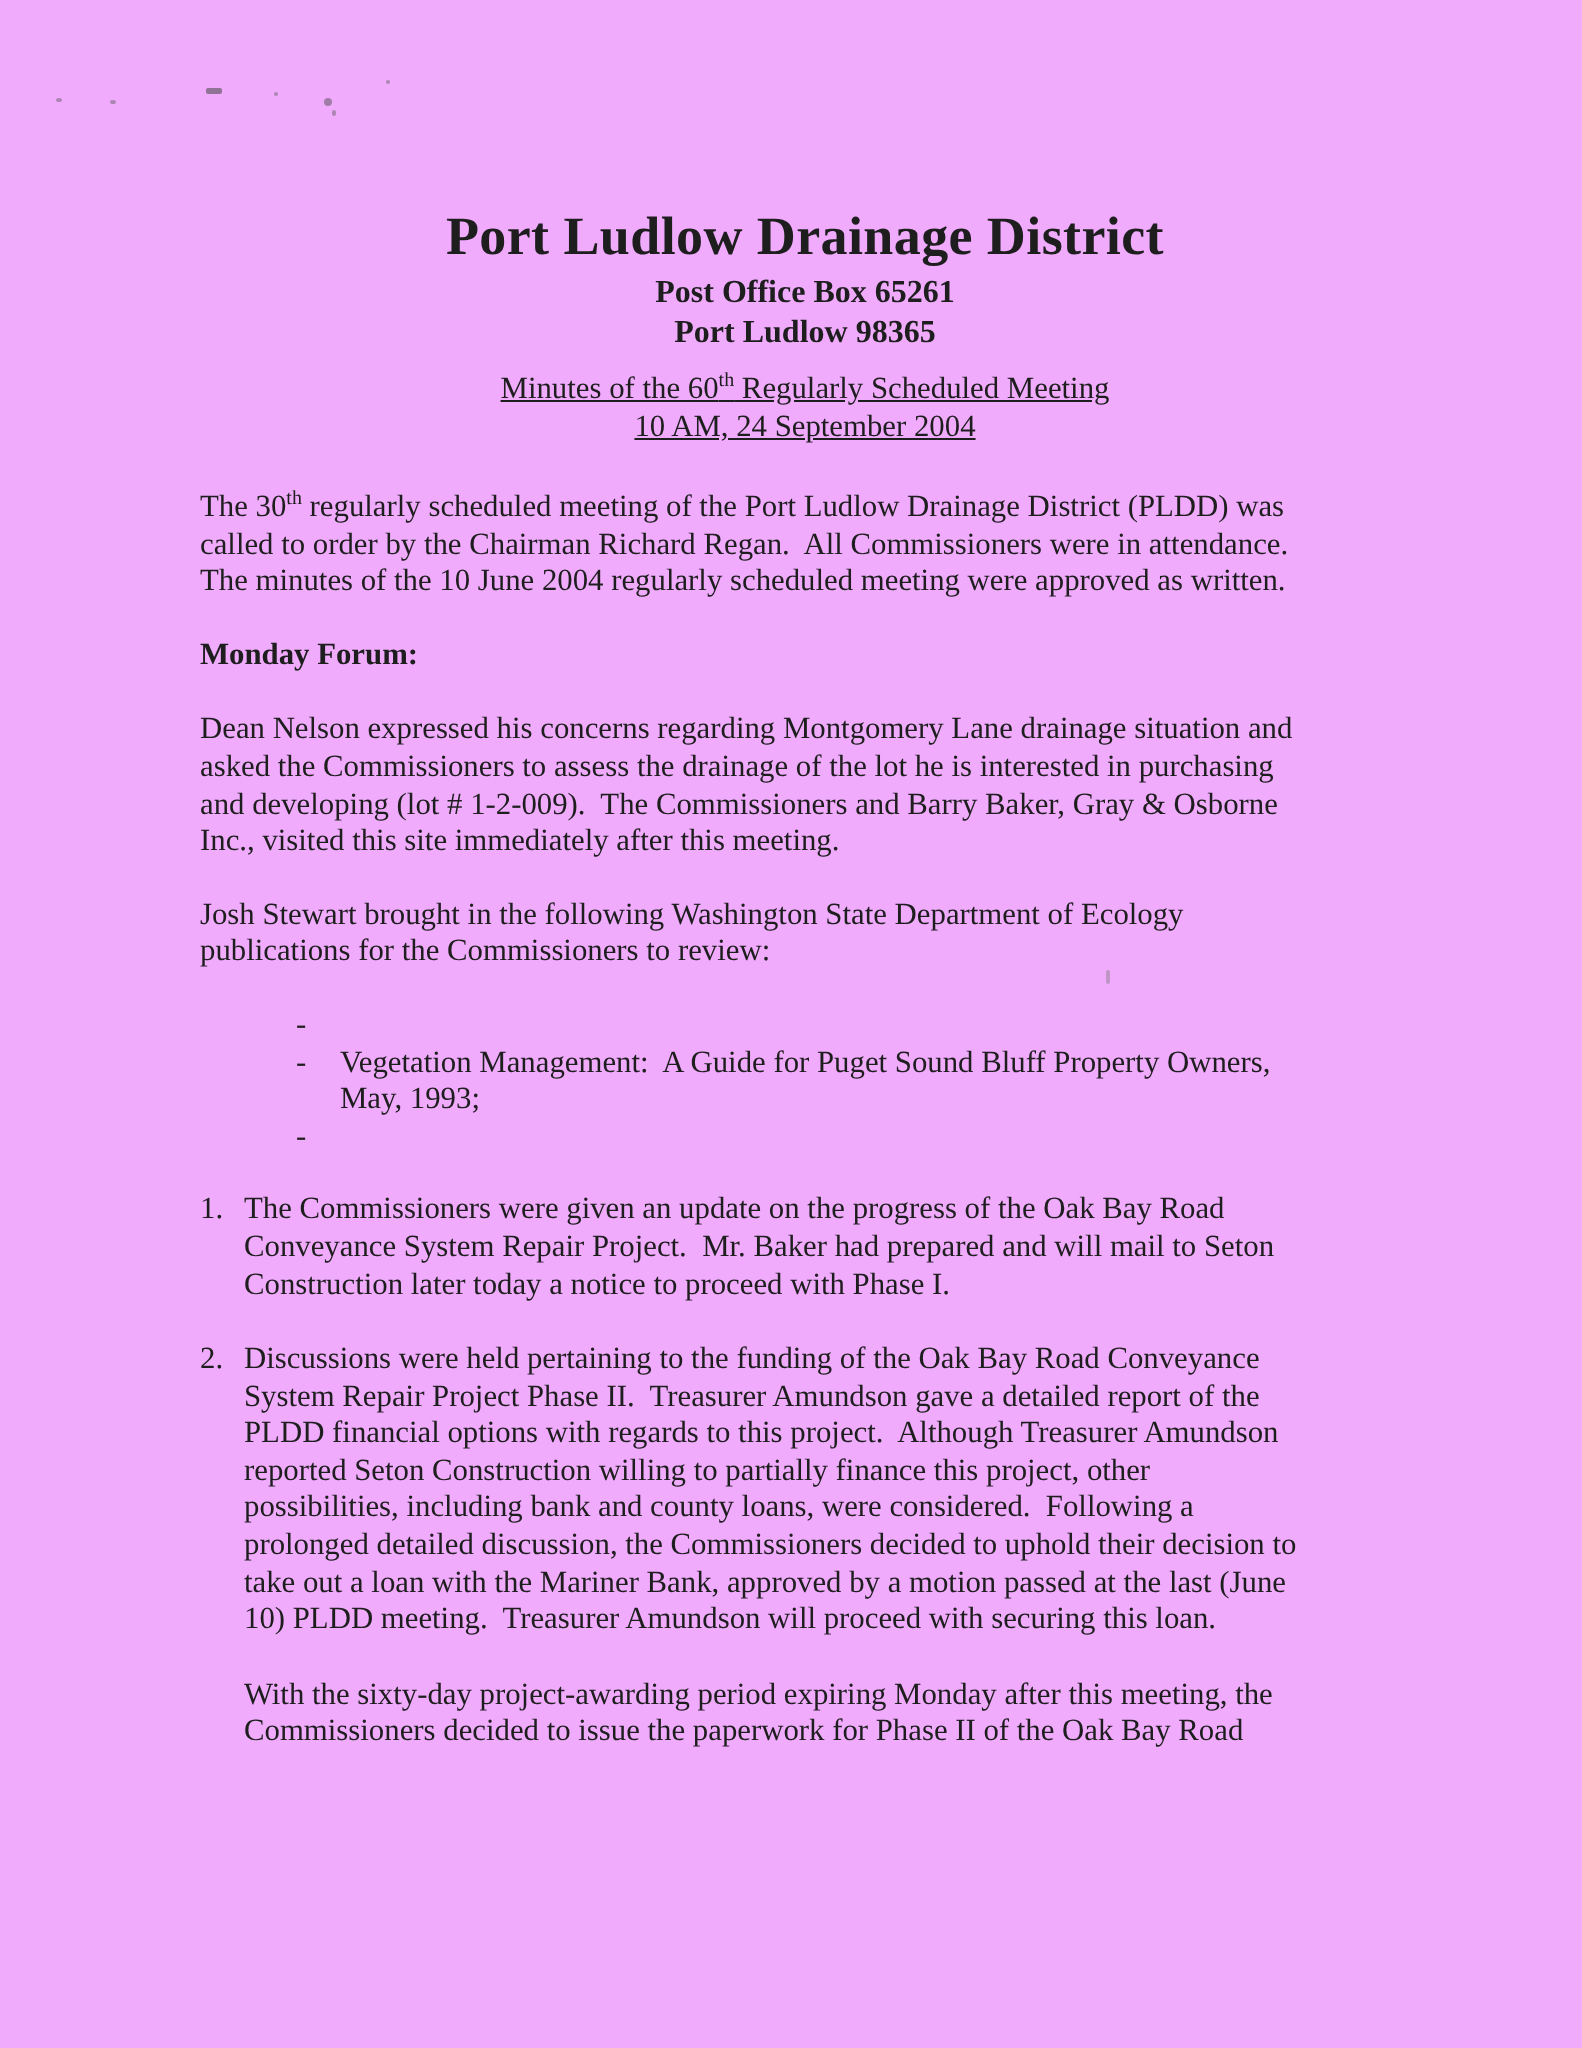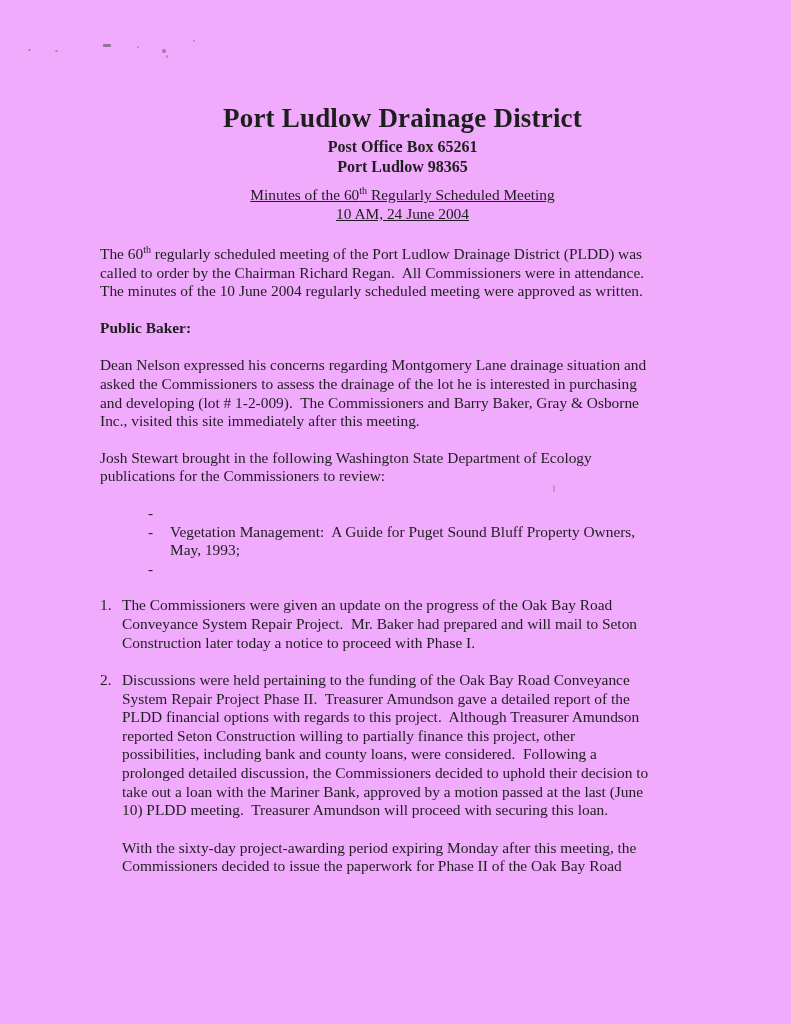--- a/index.html
+++ b/index.html
@@ -66,34 +66,34 @@
   <span class="speck s6"></span>
   <span class="speck s7"></span>
   <span class="speck s8"></span>
 
   <header class="doc-header">
     <h1 class="org-name">Port Ludlow Drainage District</h1>
     <div class="addr-line">Post Office Box 65261</div>
     <div class="addr-line">Port Ludlow 98365</div>
     <div class="meeting-block">
       <div><span>Minutes of the 60</span><sup>th</sup><span> Regularly Scheduled Meeting</span></div>
-      <div>10 AM, 24 June 2004</div>
+      <div>10 AM, 24 September 2004</div>
     </div>
   </header>
 
   <main class="doc-body">
 
     <section>
-      <p class="para"><span>The 60</span><sup>th</sup><span> regularly scheduled meeting of the Port Ludlow Drainage District (PLDD) was
+      <p class="para"><span>The 30</span><sup>th</sup><span> regularly scheduled meeting of the Port Ludlow Drainage District (PLDD) was
 called to order by the Chairman Richard Regan.  All Commissioners were in attendance.
 The minutes of the 10 June 2004 regularly scheduled meeting were approved as written.</span></p>
     </section>
 
     <section>
-      <h2 class="heading mt-blank">Public Baker:</h2>
+      <h2 class="heading mt-blank">Monday Forum:</h2>
       <p class="para mt-blank2">Dean Nelson expressed his concerns regarding Montgomery Lane drainage situation and
 asked the Commissioners to assess the drainage of the lot he is interested in purchasing
 and developing (lot # 1-2-009).  The Commissioners and Barry Baker, Gray &amp; Osborne
 Inc., visited this site immediately after this meeting.</p>
       <p class="para mt-blank">Josh Stewart brought in the following Washington State Department of Ecology
 publications for the Commissioners to review:</p>
 
       <div class="pub-list">
         <div class="pub-item">
           <span class="marker">-</span>

